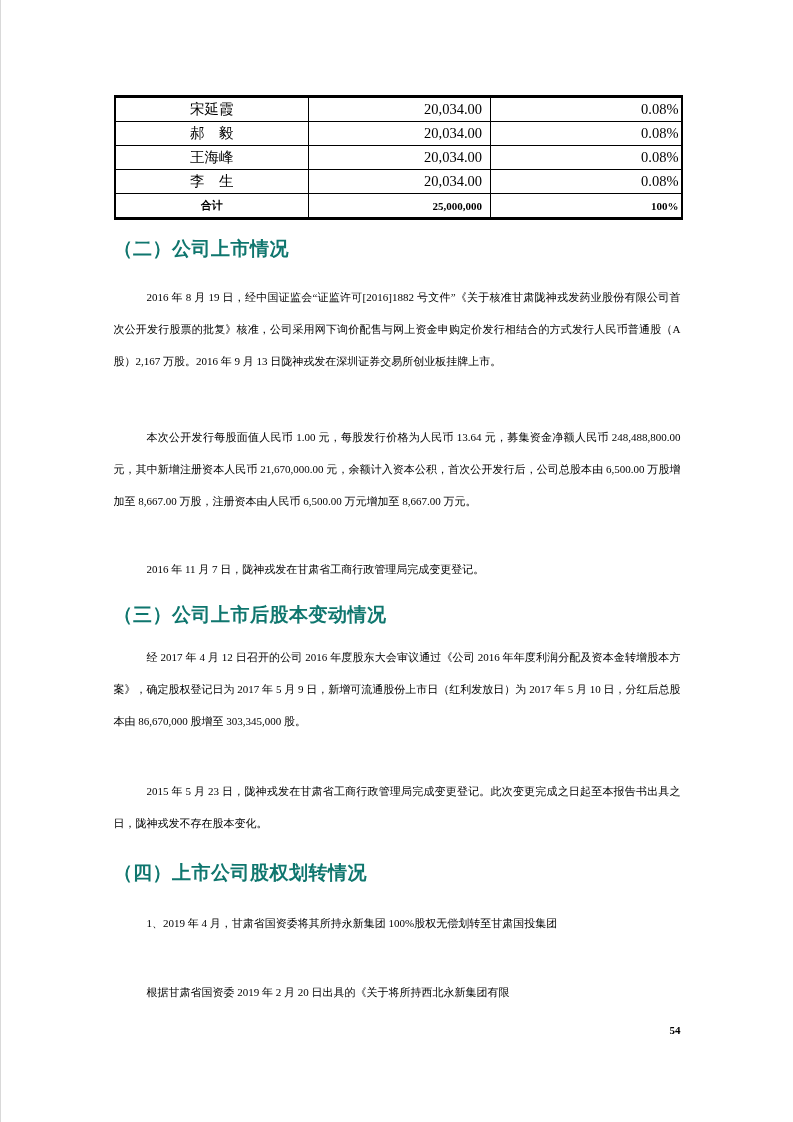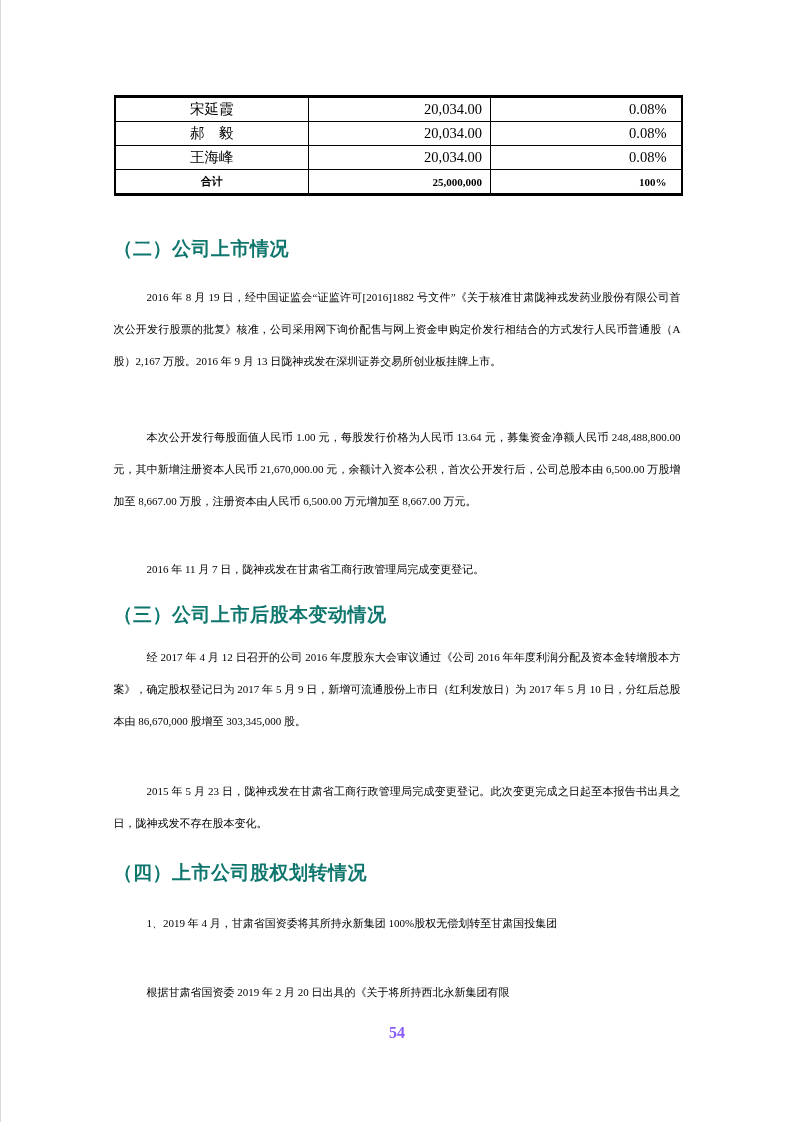--- a/index.html
+++ b/index.html
@@ -34,21 +34,21 @@
     padding: 0;
     vertical-align: middle;
     white-space: nowrap;
     overflow: hidden;
   }
   .doc-table col.c1 { width: 194px; }
   .doc-table col.c2 { width: 182px; }
   .doc-table col.c3 { width: 191px; }
   .doc-table td.name { text-align: center; }
   .doc-table td.val  { text-align: right; padding-right: 8px; }
-  .doc-table td.pct  { text-align: right; padding-right: 14px; }
+  .doc-table td.pct  { text-align: right; padding-right: 2px; }
   .doc-table tr.total td { font-weight: bold; font-size: 11px; }
 
   
   .sec-heading {
     position: absolute;
     left: 113px;
     width: 567px;
     margin: 0;
     font-family: "Liberation Sans", "DejaVu Sans", sans-serif;
     font-size: 19px;
@@ -81,25 +81,25 @@
   #p-3-1   { top: 775px; }
   #h-sec4  { top: 858px; }
   #p-4-0   { top: 907px; }
   #p-4-1   { top: 976px; }
 
   .page-number {
     position: absolute;
     top: 1024px;
     left: 113px;
     width: 567px;
-    text-align: center;
+    text-align: right;
     font-family: "Liberation Serif", "DejaVu Serif", serif;
-    font-size: 16px;
+    font-size: 11px;
     font-weight: bold;
-    color: #8b5cf6;
+    color: #000000;
   }
 </style>
 </head>
 <body>
 
 <div class="page">
 
   <table class="doc-table">
     <colgroup>
         <col class="c1">
@@ -115,20 +115,25 @@
       <tr>
         <td class="name">郝　毅</td>
         <td class="val">20,034.00</td>
         <td class="pct">0.08%</td>
       </tr>
       <tr>
         <td class="name">王海峰</td>
         <td class="val">20,034.00</td>
         <td class="pct">0.08%</td>
       </tr>
+      <tr>
+        <td class="name">李　生</td>
+        <td class="val">20,034.00</td>
+        <td class="pct">0.08%</td>
+      </tr>
       <tr class="total">
         <td class="name">合计</td>
         <td class="val">25,000,000</td>
         <td class="pct">100%</td>
       </tr>
     </tbody>
   </table>
 
   <h2 id="h-sec2" class="sec-heading">（二）公司上市情况</h2>
   <p id="p-2-0" class="para">2016 年 8 月 19 日，经中国证监会“证监许可[2016]1882 号文件”《关于核准甘肃陇神戎发药业股份有限公司首次公开发行股票的批复》核准，公司采用网下询价配售与网上资金申购定价发行相结合的方式发行人民币普通股（A 股）2,167 万股。2016 年 9 月 13 日陇神戎发在深圳证券交易所创业板挂牌上市。</p>

